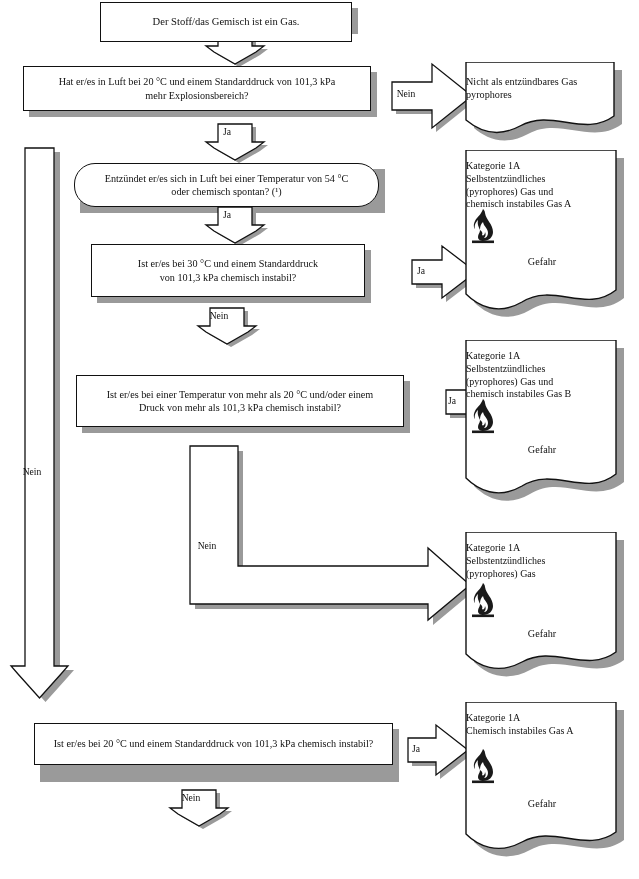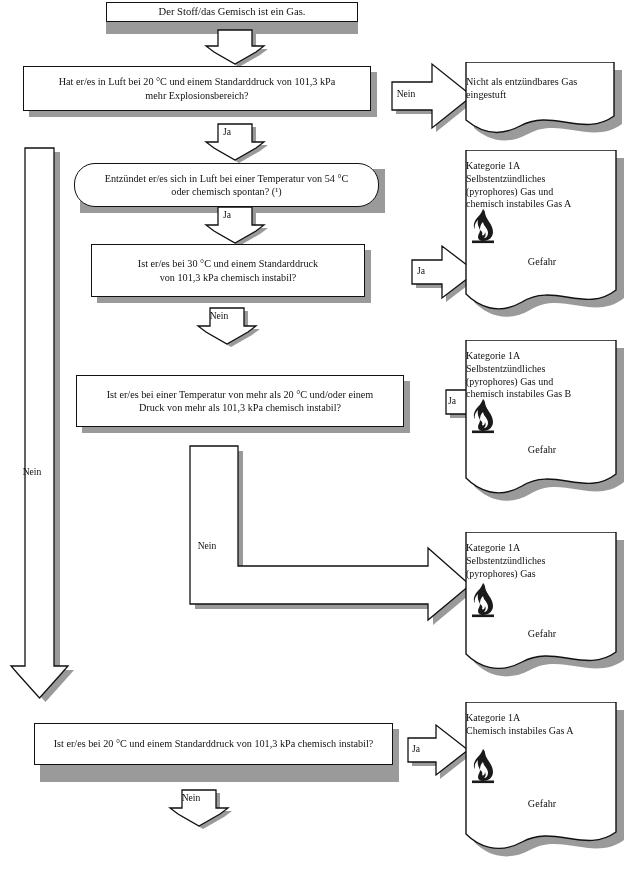--- a/index.html
+++ b/index.html
@@ -76,21 +76,21 @@
   .fs95{font-size:9.6px;}
   .fs10{font-size:10.2px;}
   .fs105{font-size:10.6px;}
 </style>
 </head>
 <body>
 
 <div id="page">
 
   <div class="shadow" style="left:106px;top:8px;width:252px;height:26px;"></div>
-  <div class="box fs105" style="left:106px;top:2px;width:252px;height:20px;">
+  <div class="box fs105" style="left:100px;top:2px;width:252px;height:40px;">
     <span class="txt">Der Stoff/das Gemisch ist ein Gas.</span>
   </div>
 
   <div class="arrow" style="left:198px;top:32px;width:58px;height:34px;">
     <svg width="58" height="34" viewBox="0 0 58 34">
       <path d="M12,-2 L12,14 L0,14 L8,20 L29,32 L50,20 L58,14 L46,14 L46,-2 Z" fill="#9a9a9a" stroke="none" transform="translate(4,3)"></path>
       <path d="M12,-2 L12,14 L0,14 L8,20 L29,32 L50,20 L58,14 L46,14 L46,-2 Z" fill="#ffffff" stroke="#111111" stroke-width="1.3"></path>
     </svg>
   </div>
 
@@ -110,21 +110,21 @@
     <span class="alabel fs95" style="left:2px;top:28px;width:40px;">Nein</span>
   </div>
 
   <div class="result" style="left:464px;top:62px;width:152px;height:76px;">
     <svg width="160" height="86" viewBox="0 0 160 86">
       <path d="M10,8 L158,8 L158,62 C128,84 96,54 64,72 C40,85 22,76 10,66 Z" fill="#9a9a9a" stroke="none"></path>
       <path d="M2,0 L150,0 L150,54 C120,76 88,46 56,64 C32,77 14,68 2,58 Z" fill="#ffffff" stroke="#111111" stroke-width="1.4"></path>
     </svg>
     <div class="rtext fs10" style="top:13px;width:150px;left:2px;">
       <div>Nicht als entzündbares Gas</div>
-      <div>eingestuft</div>
+      <div>pyrophores</div>
     </div>
   </div>
 
   <div class="arrow" style="left:198px;top:124px;width:58px;height:38px;">
     <svg width="58" height="38" viewBox="0 0 58 38">
       <path d="M12,0 L12,18 L0,18 L8,24 L29,36 L50,24 L58,18 L46,18 L46,0 Z" fill="#9a9a9a" stroke="none" transform="translate(4,3)"></path>
       <path d="M12,0 L12,18 L0,18 L8,24 L29,36 L50,24 L58,18 L46,18 L46,0 Z" fill="#ffffff" stroke="#111111" stroke-width="1.3"></path>
     </svg>
     <span class="alabel fs95" style="left:12px;top:2px;width:34px;">Ja</span>
   </div>

